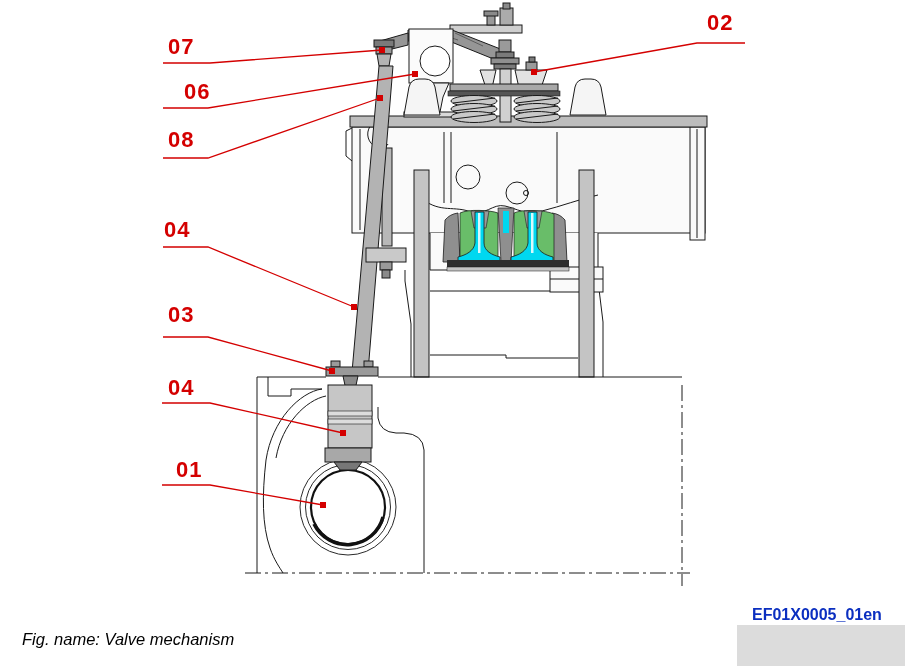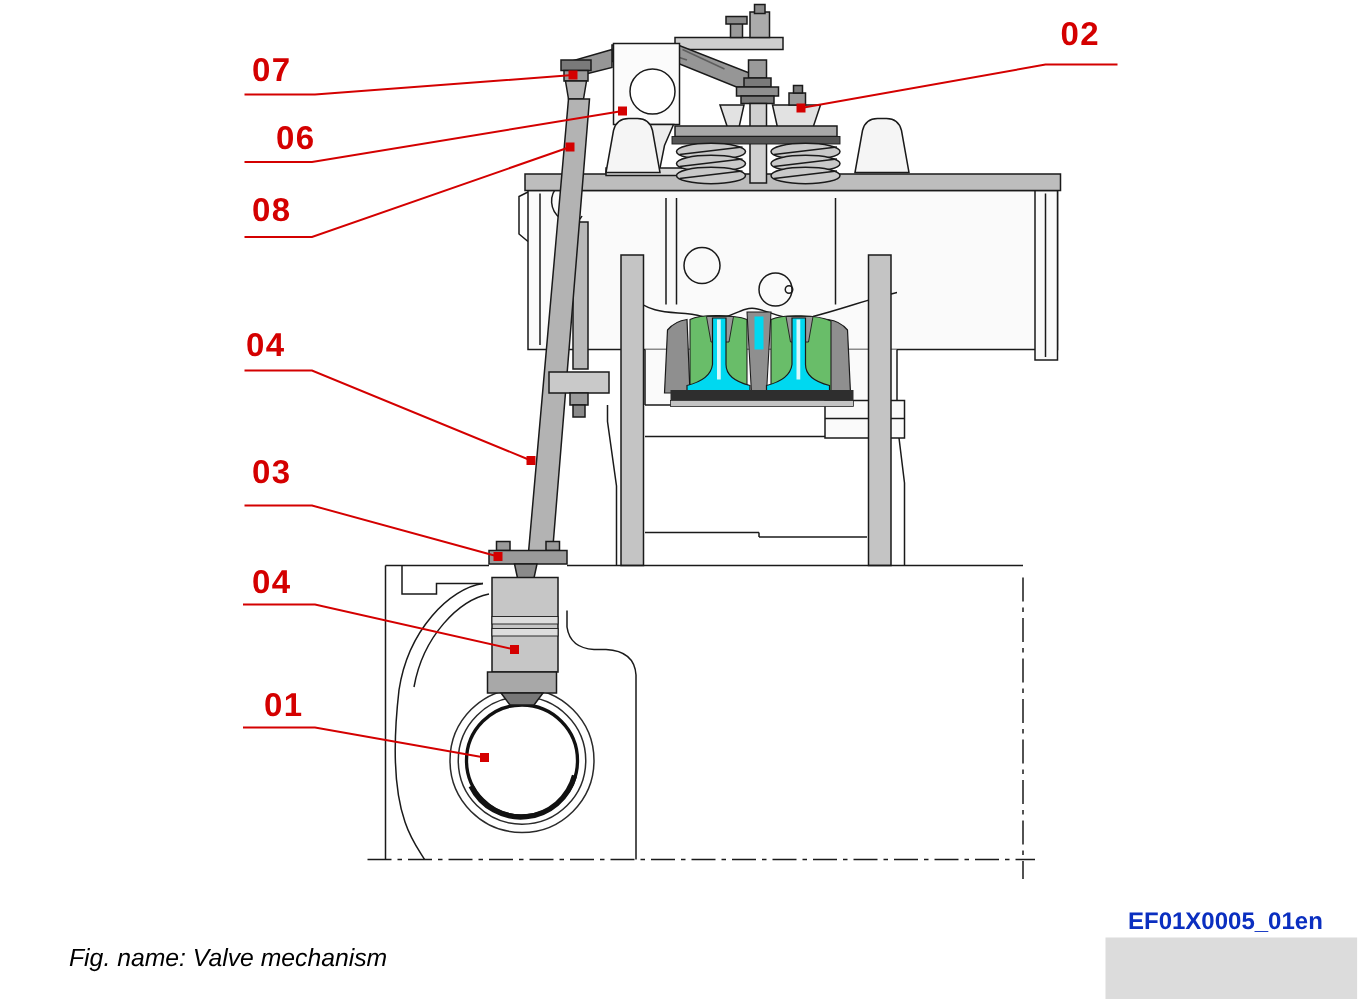--- a/index.html
+++ b/index.html
@@ -10,21 +10,21 @@
   }
   .stage svg{position:absolute;left:0;top:0;}
   .callout{
     position:absolute;color:var(--red);font-size:22px;font-weight:600;
     letter-spacing:1px;line-height:1;user-select:none;
   }
   .c07{left:168px;top:36px}.c06{left:184px;top:81px}.c05{left:168px;top:129px}
   .c04{left:164px;top:219px}.c03{left:168px;top:304px}.c02{left:168px;top:377px}
   .c01{left:176px;top:459px}.c08{left:707px;top:12px}
   .doccode{position:absolute;left:752px;top:568px;color:var(--blue);font-size:16px;font-weight:600;margin-top:38px;}
-  .caption{position:absolute;left:22px;top:630px;color:#000;font-size:16.5px;font-style:italic;margin-left:24px;}
+  .caption{position:absolute;left:22px;top:630px;color:#000;font-size:16.5px;font-style:italic;}
   .corner-shade{position:absolute;left:737px;top:625px;width:168px;height:41px;background:#dcdcdc;}
   
   .ln{stroke:#1a1a1a;stroke-width:1;fill:none}
   .leader{stroke:var(--red);stroke-width:1.3;fill:none}
   .dot{fill:var(--red)}
   .port{fill:var(--green)}
   .valve{fill:var(--cyan);stroke:#1a1a1a;stroke-width:.8}
 </style>
 </head>
 <body>

